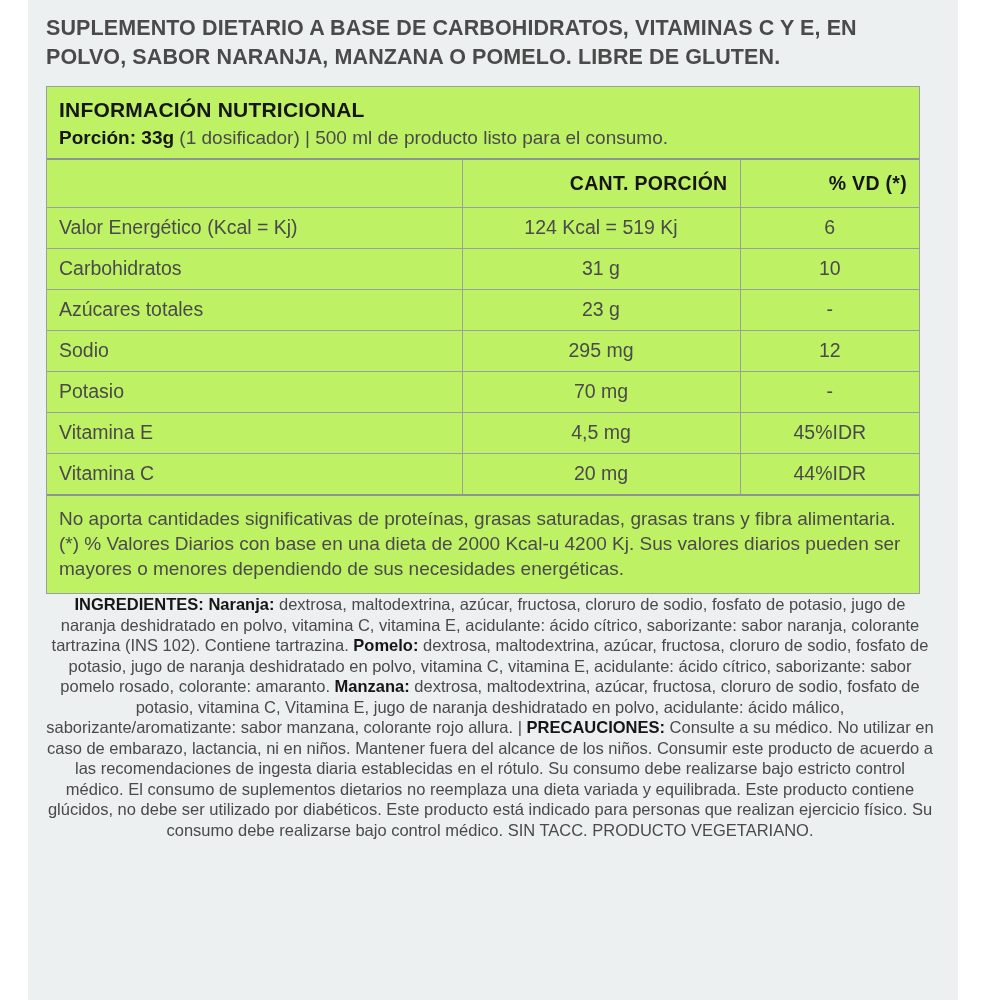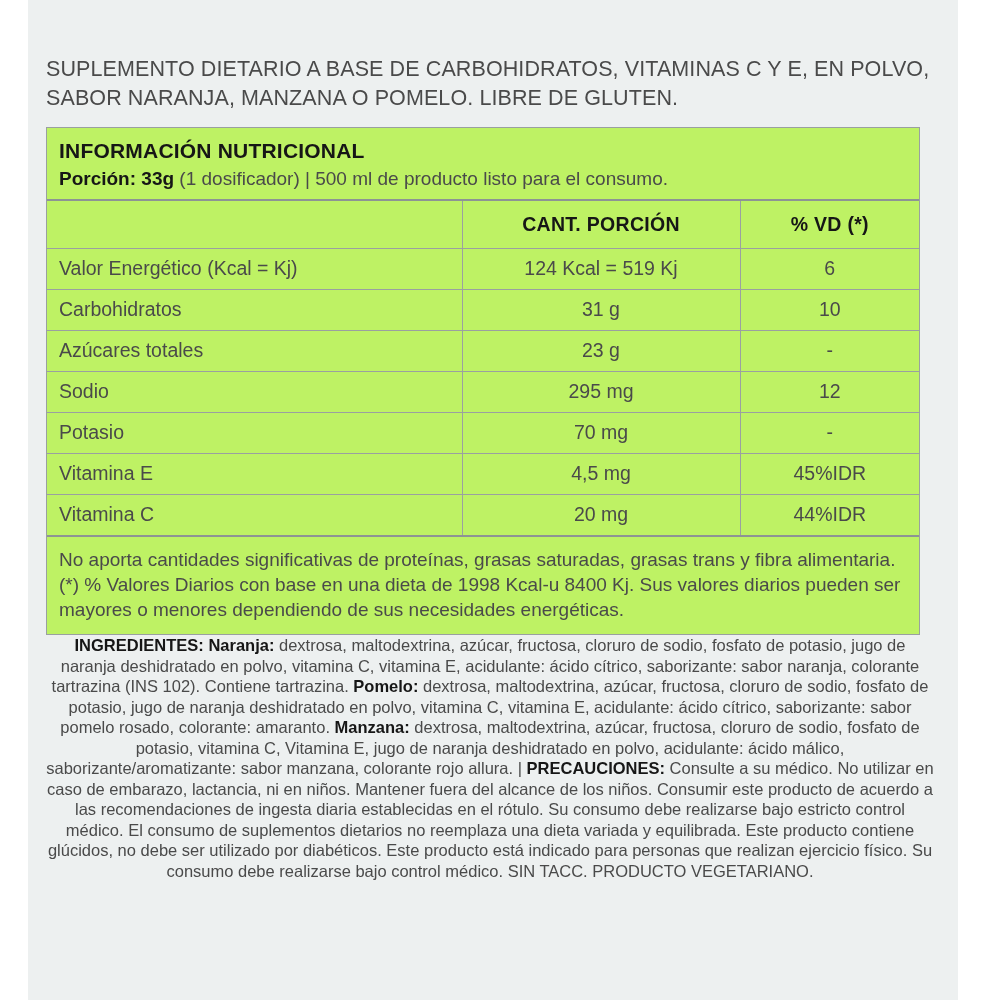--- a/index.html
+++ b/index.html
@@ -40,23 +40,22 @@
     box-sizing: border-box;
   }
 
   
   .headline {
     color: #4a4a4a;
     font-size: 21.5px;
     line-height: 29px;
     letter-spacing: 0.1px;
     padding: 14px 0 0 0;
-    font-weight: 400;
+    font-weight: 700;
     white-space: pre-line;
-    margin-top: 41px;
   }
 
   
   .nutri-box {
     margin-top: 14px;
     width: 874px;
     border: 1px solid #9aa0a0;
     background: #bef264;
     box-sizing: border-box;
   }
@@ -100,21 +99,21 @@
     padding: 0 12px;
     box-sizing: border-box;
   }
   table.nutri th:last-child,
   table.nutri td:last-child { border-right: none; }
 
   table.nutri thead th {
     font-size: 19.5px;
     font-weight: bold;
     color: #161616;
-    text-align: center;
+    text-align: right;
     letter-spacing: 0.3px;
     height: 47px;
   }
   table.nutri thead th.blank { border-right: 1px solid #9aa0a0; }
 
   table.nutri tbody td {
     font-size: 19.5px;
     color: #4a4a4a;
     font-weight: 400;
   }
@@ -205,20 +204,20 @@
                 <td class="vd">45%IDR</td>
               </tr>
               <tr>
                 <td class="name">Vitamina C</td>
                 <td class="val">20 mg</td>
                 <td class="vd">44%IDR</td>
               </tr>
             </tbody>
         </table>
 
-        <div class="nutri-foot">No aporta cantidades significativas de proteínas, grasas saturadas, grasas trans y fibra alimentaria. (*) % Valores Diarios con base en una dieta de 1998 Kcal-u 8400 Kj. Sus valores diarios pueden ser mayores o menores dependiendo de sus necesidades energéticas.</div>
+        <div class="nutri-foot">No aporta cantidades significativas de proteínas, grasas saturadas, grasas trans y fibra alimentaria. (*) % Valores Diarios con base en una dieta de 2000 Kcal-u 4200 Kj. Sus valores diarios pueden ser mayores o menores dependiendo de sus necesidades energéticas.</div>
       </div>
 
       <div class="ingredients"><b>INGREDIENTES:</b><span> </span><b>Naranja:</b><span> dextrosa, maltodextrina, azúcar, fructosa, cloruro de sodio, fosfato de potasio, jugo de naranja deshidratado en polvo, vitamina C, vitamina E, acidulante: ácido cítrico, saborizante: sabor naranja, colorante tartrazina (INS 102). Contiene tartrazina. </span><b>Pomelo:</b><span> dextrosa, maltodextrina, azúcar, fructosa, cloruro de sodio, fosfato de potasio, jugo de naranja deshidratado en polvo, vitamina C, vitamina E, acidulante: ácido cítrico, saborizante: sabor pomelo rosado, colorante: amaranto. </span><b>Manzana:</b><span> dextrosa, maltodextrina, azúcar, fructosa, cloruro de sodio, fosfato de potasio, vitamina C, Vitamina E, jugo de naranja deshidratado en polvo, acidulante: ácido málico, saborizante/aromatizante: sabor manzana, colorante rojo allura. | </span><b>PRECAUCIONES:</b><span> Consulte a su médico. No utilizar en caso de embarazo, lactancia, ni en niños. Mantener fuera del alcance de los niños. Consumir este producto de acuerdo a las recomendaciones de ingesta diaria establecidas en el rótulo. Su consumo debe realizarse bajo estricto control médico. El consumo de suplementos dietarios no reemplaza una dieta variada y equilibrada. Este producto contiene glúcidos, no debe ser utilizado por diabéticos. Este producto está indicado para personas que realizan ejercicio físico. Su consumo debe realizarse bajo control médico. SIN TACC. PRODUCTO VEGETARIANO.</span></div>
 
     </div>
   </div>
 </div>
 
 </body></html>

